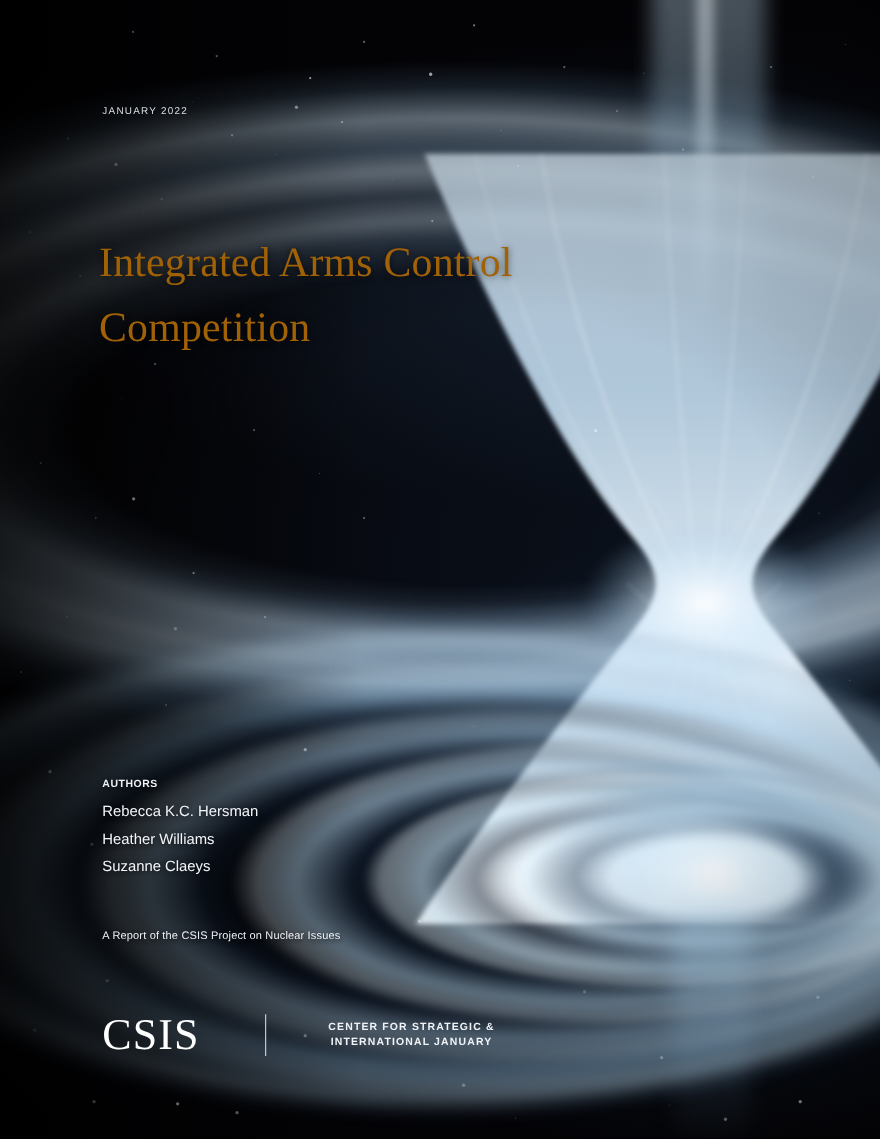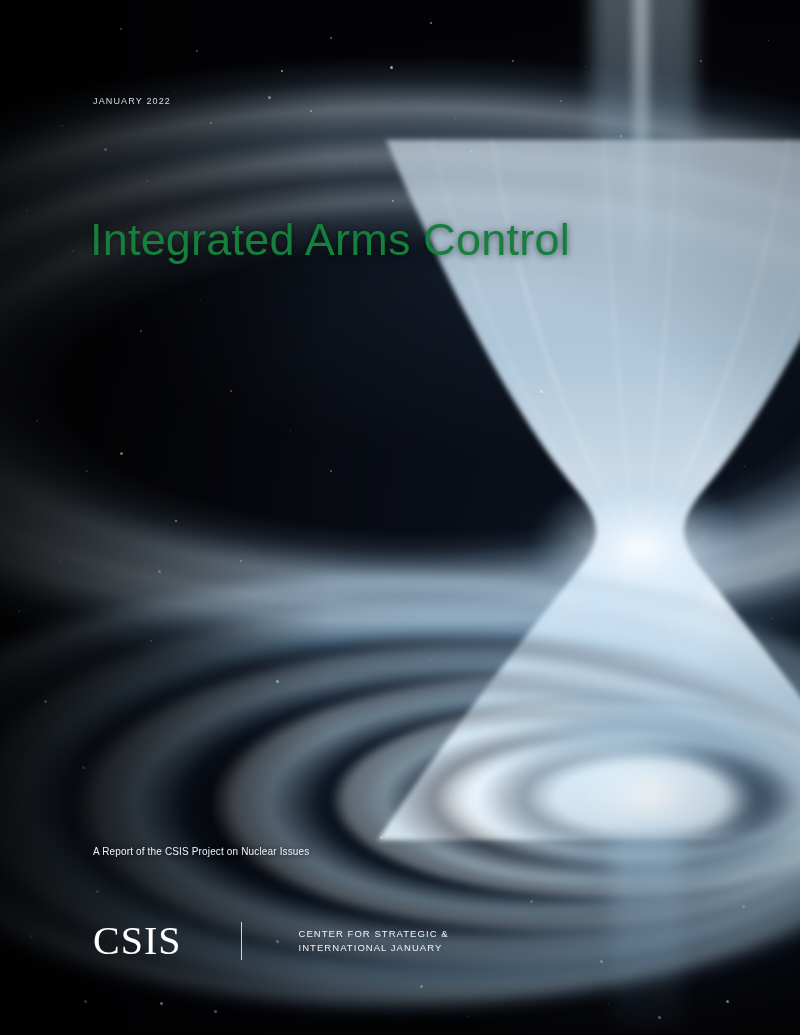--- a/index.html
+++ b/index.html
@@ -261,24 +261,24 @@
     left: 93px; top: 96px;
     font-size: 9px;
     letter-spacing: 1.15px;
     color: #d8dde4;
     font-weight: 400;
   }
   .title {
     position: absolute;
     left: 90px; top: 210px;
     width: 540px;
-    font-family: Liberation Sans, sans-serif;
-    font-size: 45px;
+    font-family: Liberation Serif, serif;
+    font-size: 38px;
     line-height: 59px;
-    color: #15803d;
+    color: #a16207;
     font-weight: 400;
     letter-spacing: 0.2px;
     text-shadow: 0 1px 7px rgba(0,0,0,0.55);
   }
   .authors-block {
     position: absolute;
     left: 93px; top: 707px;
   }
   .authors-heading {
     font-size: 9.5px;
@@ -325,21 +325,22 @@
     width: 1px;
     height: 38px;
     background: #cfd5dd;
     margin: 0 14px 0 16px;
   }
   .logo-words {
     font-size: 9.5px;
     line-height: 14px;
     letter-spacing: 1.05px;
     color: #f0f3f7;
-    font-weight: 400;
+    font-weight: 700;
+    text-align: center;
   }
 </style>
 </head>
 <body>
 
 <div id="cover">
 
   <div class="space-base"></div>
   <div class="stars"></div>
   <div class="stars-2"></div>
@@ -417,22 +418,29 @@
 
   <div class="left-dark"></div>
   <div class="vignette"></div>
 
   <div class="content">
 
     <div class="date-label">JANUARY 2022</div>
 
     <div class="title">
       <div>Integrated Arms Control</div>
+      <div>Competition</div>
     </div>
 
+    <div class="authors-block">
+      <div class="authors-heading">AUTHORS</div>
+      <div class="author-name">Rebecca K.C. Hersman</div>
+      <div class="author-name">Heather Williams</div>
+      <div class="author-name">Suzanne Claeys</div>
+    </div>
 
     <div class="report-line">A Report of the CSIS Project on Nuclear Issues</div>
 
     <div class="logo">
       <div class="logo-mark">CSIS</div>
       <div class="logo-divider"></div>
       <div class="logo-words">
         <div>CENTER FOR STRATEGIC &amp;</div>
         <div>INTERNATIONAL JANUARY</div>
       </div>

